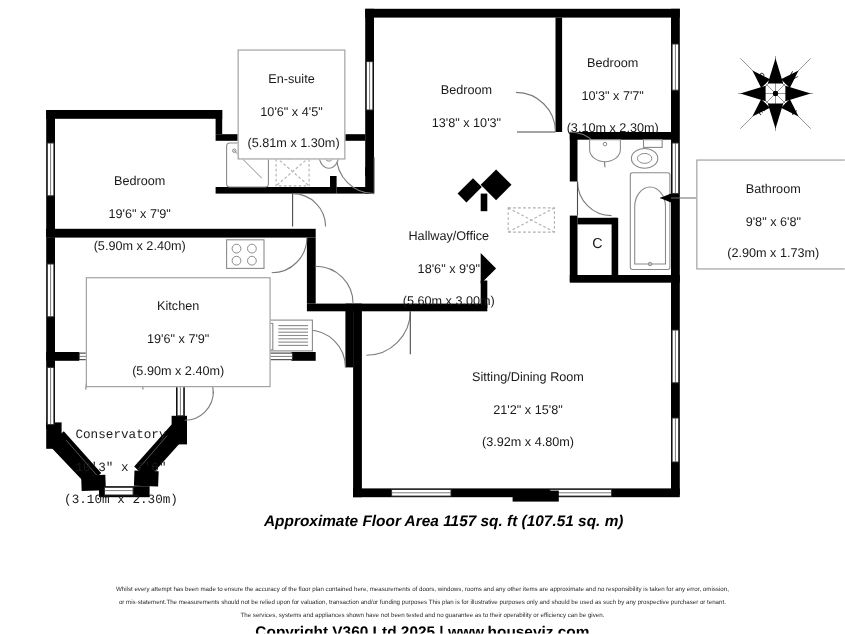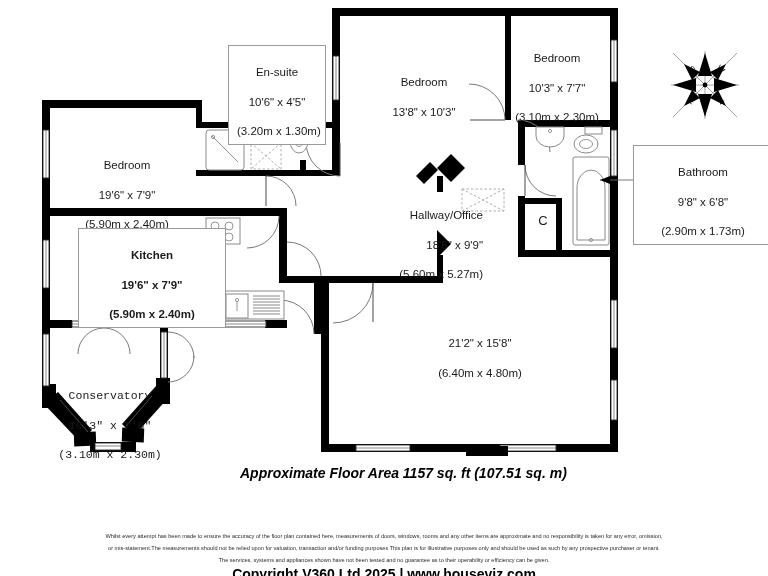--- a/index.html
+++ b/index.html
@@ -304,24 +304,24 @@
     <polygon fill="#000" points="-21,21 -13,5 -5,13"></polygon>
     <polygon fill="#000" points="21,21 5,13 13,5"></polygon>
     <circle cx="0" cy="0" r="2.4" fill="#000"></circle>
     <text x="14" y="-14" font-family="Liberation Sans, sans-serif" font-size="8" fill="#000" transform="rotate(45 14 -14)" text-anchor="middle">W</text>
     <text x="14" y="18" font-family="Liberation Sans, sans-serif" font-size="8" fill="#000" transform="rotate(45 14 18)" text-anchor="middle">N</text>
     <text x="-15" y="18" font-family="Liberation Sans, sans-serif" font-size="8" fill="#000" transform="rotate(45 -15 18)" text-anchor="middle">E</text>
     <text x="-15" y="-14" font-family="Liberation Sans, sans-serif" font-size="8" fill="#000" transform="rotate(45 -15 -14)" text-anchor="middle">S</text>
   </g>
 </svg>
 
-<div class="txt room-label boxed" style="left:228px; top:45px; width:98px;">
+<div class="txt room-label boxed" style="left:216px; top:45px; width:98px;">
   <span class="ln">En-suite</span>
   <span class="ln">10'6" x 4'5"</span>
-  <span class="ln">(3.20m x 1.30m)</span>
+  <span class="ln">(5.81m x 1.30m)</span>
 </div>
 
 <div class="txt room-label" style="left:347px; top:60px; width:154px;">
   <span class="ln">Bedroom</span>
   <span class="ln">13'8" x 10'3"</span>
 </div>
 
 <div class="txt room-label" style="left:503px; top:36px; width:108px;">
   <span class="ln">Bedroom</span>
   <span class="ln">10'3" x 7'7"</span>
@@ -333,35 +333,36 @@
   <span class="ln">9'8" x 6'8"</span>
   <span class="ln">(2.90m x 1.73m)</span>
 </div>
 
 <div class="txt room-label" style="left:57px; top:143px; width:140px;">
   <span class="ln">Bedroom</span>
   <span class="ln">19'6" x 7'9"</span>
   <span class="ln">(5.90m x 2.40m)</span>
 </div>
 
-<div class="txt room-label boxed" style="left:78px; top:228px; width:148px;font-weight:bold;">
+<div class="txt room-label boxed" style="left:78px; top:252px; width:168px;">
   <span class="ln">Kitchen</span>
   <span class="ln">19'6" x 7'9"</span>
   <span class="ln">(5.90m x 2.40m)</span>
 </div>
 
-<div class="txt room-label" style="left:333px; top:193px; width:150px;text-align:right;">
+<div class="txt room-label" style="left:333px; top:193px; width:150px;">
   <span class="ln">Hallway/Office</span>
   <span class="ln">18'6" x 9'9"</span>
-  <span class="ln">(5.60m x 5.27m)</span>
+  <span class="ln">(5.60m x 3.00m)</span>
 </div>
 
 <div class="txt room-label" style="left:390px; top:321px; width:180px;">
+  <span class="ln">Sitting/Dining Room</span>
   <span class="ln">21'2" x 15'8"</span>
-  <span class="ln">(6.40m x 4.80m)</span>
+  <span class="ln">(3.92m x 4.80m)</span>
 </div>
 
 <div class="txt room-label" style="left:48px; top:373px; width:124px;font-family:Liberation Mono, monospace;">
   <span class="ln">Conservatory</span>
   <span class="ln">10'3" x 7'6"</span>
   <span class="ln">(3.10m x 2.30m)</span>
 </div>
 
 <div class="cup-letter" style="left:531px; top:213px; width:24px;">C</div>
 

